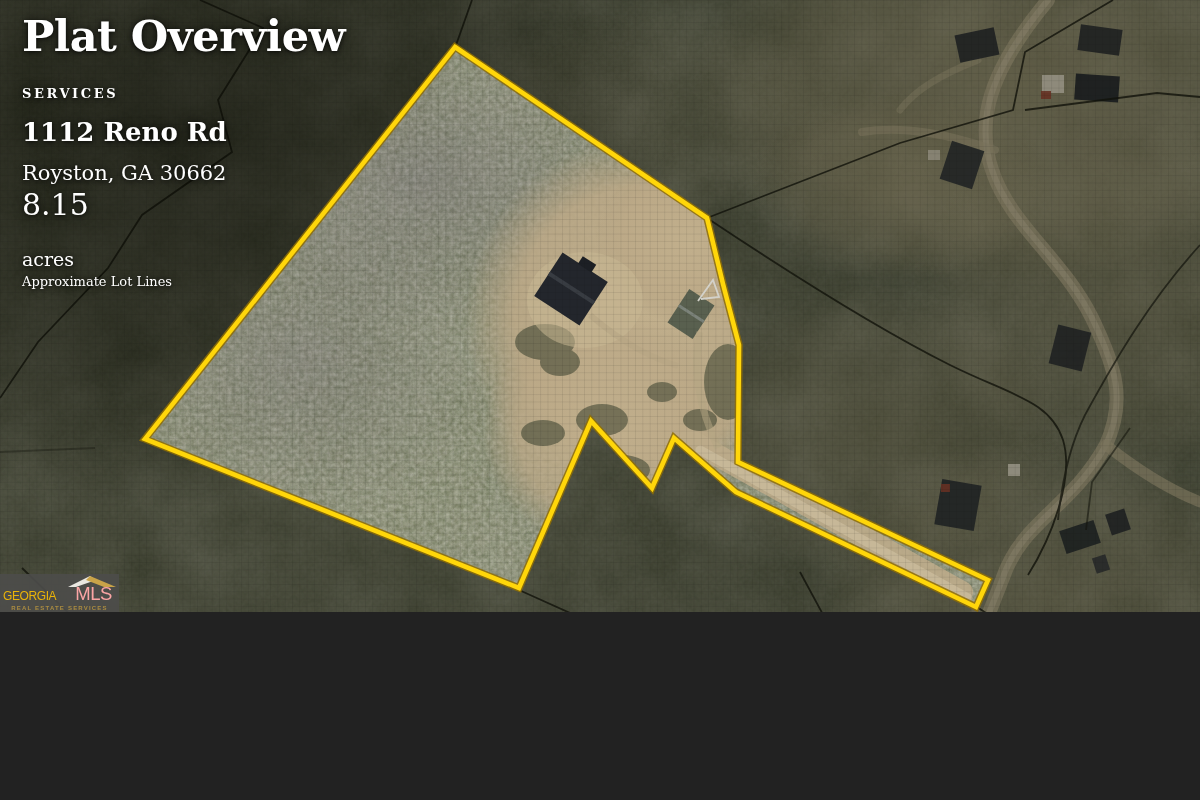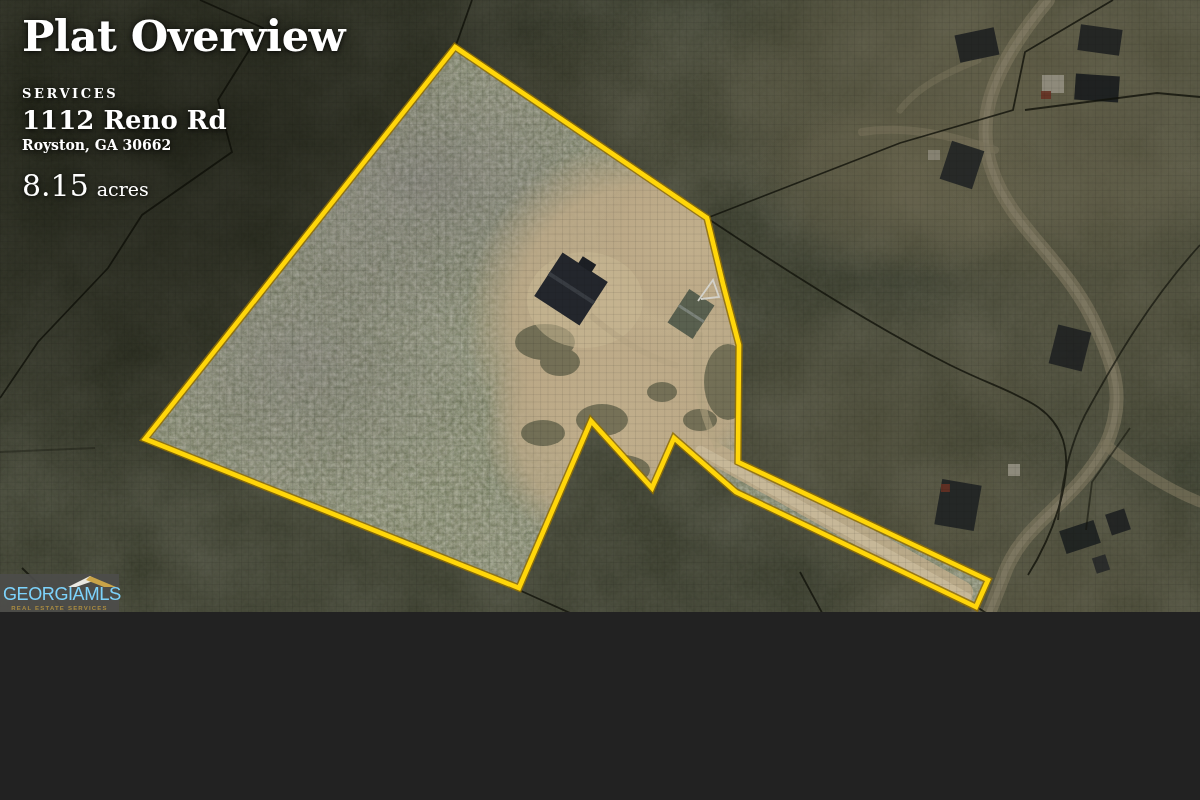--- a/index.html
+++ b/index.html
@@ -15,38 +15,38 @@
     text-shadow:0 1px 4px rgba(0,0,0,.75), 0 0 12px rgba(0,0,0,.45);
     user-select:none;
   }
   .page-title{
     margin:0;font-size:43px;font-weight:700;letter-spacing:-.5px;line-height:1.05;
     font-family:"DejaVu Serif", serif;
   }
   .field-label{
     margin-top:28px;font-size:13px;font-weight:700;letter-spacing:2.6px;line-height:1;
   }
-  .addr1{margin-top:6px;font-size:26px;font-weight:700;line-height:1.1;}
-  .addr2{margin-top:2px;font-size:14px;font-weight:700;line-height:1.15;}
-  .lot-row{margin-top:5px;display:flex;align-items:baseline;gap:8px;}
+  .addr1{margin-top:18px;font-size:26px;font-weight:700;line-height:1.1;}
+  .addr2{margin-top:14px;font-size:21px;font-weight:400;line-height:1.15;}
+  .lot-row{margin-top:5px;display:flex;align-items:baseline;gap:8px;flex-direction:column;}
   .lot-val{font-size:30px;font-weight:400;line-height:1;}
   .lot-unit{font-size:19px;font-weight:400;margin-top:20px;}
   .lot-note{margin-top:4px;font-size:13px;font-weight:400;}
 
   
   .logo{
     position:absolute;left:0;bottom:0;width:119px;height:38px;z-index:5;
     background:rgba(77,76,74,.9);
     font-family:"Liberation Sans", sans-serif;
   }
   .logo-row{
     position:absolute;left:3px;bottom:9px;display:flex;align-items:baseline;line-height:1;
   }
-  .brand-primary{font-size:18px;color:#7dd3fc;letter-spacing:-.4px;}
-  .brand-secondary{font-size:18.5px;color:#7dd3fc;letter-spacing:-.4px;}
+  .brand-primary{font-size:12px;color:#eab308;letter-spacing:-.4px;}
+  .brand-secondary{font-size:18.5px;color:#fca5a5;letter-spacing:-.4px;margin-left:19px;}
   .roof-icon{position:absolute;right:1px;top:1px;width:50px;height:12px;}
   .tagline{
     position:absolute;left:0;right:0;bottom:1px;text-align:center;
     font-size:6px;letter-spacing:1.2px;color:#ab8c40;font-weight:700;white-space:nowrap;
   }
 </style>
 </head>
 <body>
 
 <div class="stage">
@@ -219,20 +219,21 @@
     <h1 class="page-title">Plat Overview</h1>
 
     <div class="field-label">SERVICES</div>
     <div class="addr1">1112 Reno Rd</div>
     <div class="addr2">Royston, GA 30662</div>
 
     <div class="lot-row">
       <span class="lot-val">8.15</span>
       <span class="lot-unit">acres</span>
     </div>
+    <div class="lot-note">Approximate Lot Lines</div>
   </div>
 
   <div class="logo">
     <svg class="roof-icon" viewBox="0 0 50 12" xmlns="http://www.w3.org/2000/svg">
       <polygon points="0,12 22,1 28,5 8,12" fill="#e9e7e1"></polygon>
       <polygon points="22,1 48,12 36,12 18,5" fill="#c9a348"></polygon>
     </svg>
     <div class="logo-row">
       <span class="brand-primary">GEORGIA</span>
         <span class="brand-secondary">MLS</span>

